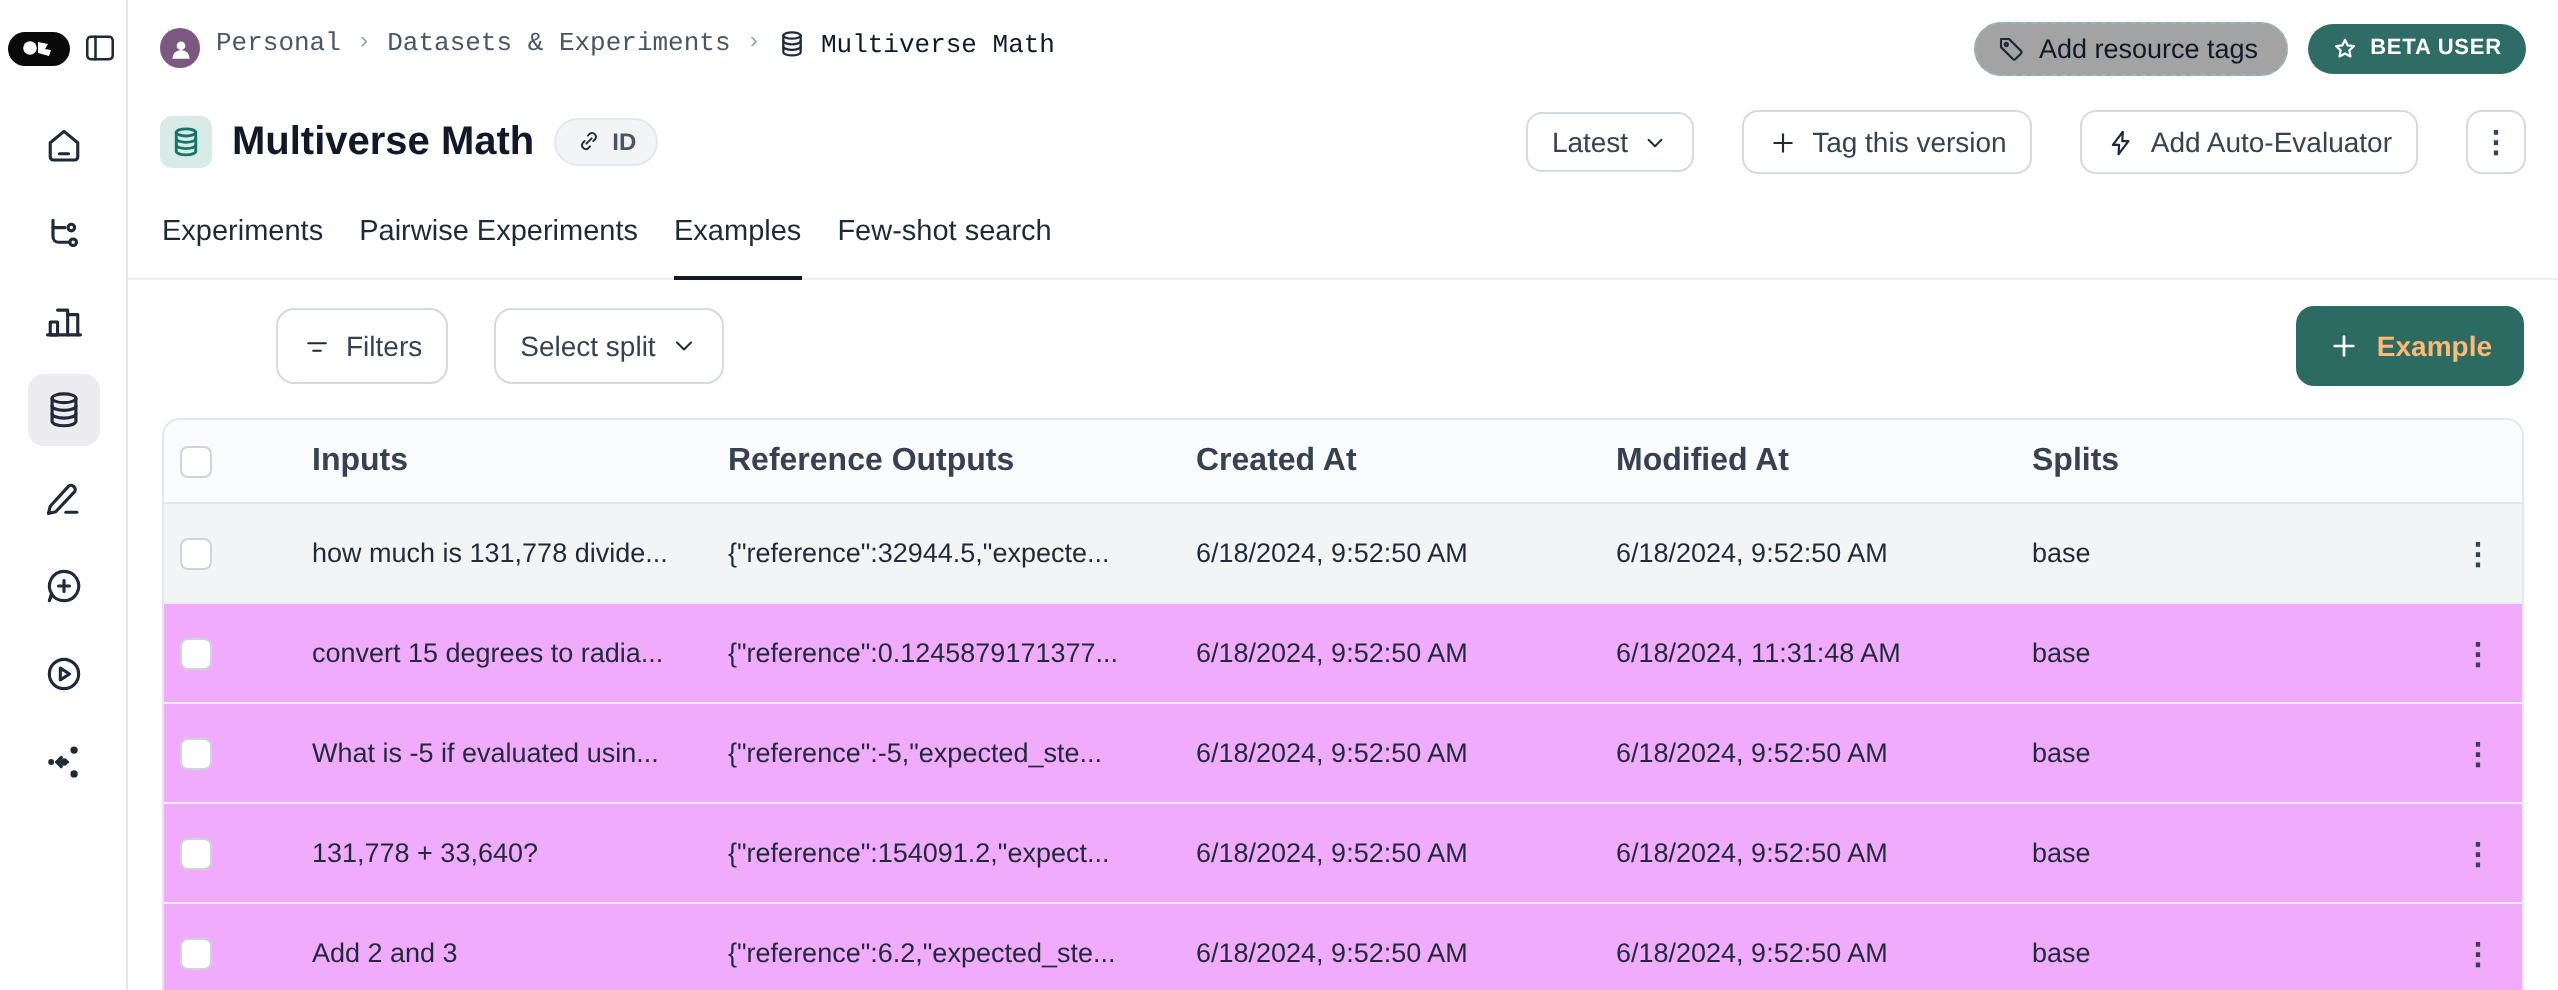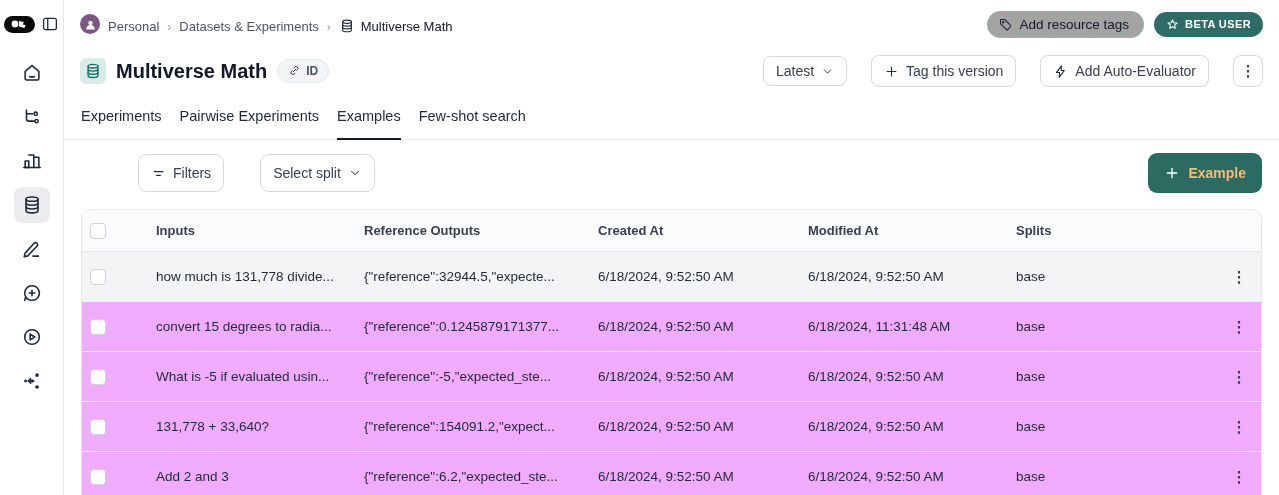--- a/index.html
+++ b/index.html
@@ -18,21 +18,21 @@
     align-items:center; justify-content:center; margin-bottom:8px; cursor:pointer; }
   .nav-btn.active { background:#ececef; }
   .nav-btn svg { width:22px; height:22px; }
   .icon-stroke { fill:none; stroke:#1f2937; stroke-width:1.7; stroke-linecap:round; stroke-linejoin:round; }
 
   
   .main { flex:1; display:flex; flex-direction:column; min-width:0; }
 
   .topbar { height:48px; display:flex; align-items:center; justify-content:space-between;
     padding:0 16px; }
-  .breadcrumb { display:flex; align-items:flex-end; gap:8px; font-size:13px; color:#4b5563; }
+  .breadcrumb { display:flex; align-items:flex-start; gap:8px; font-size:13px; color:#4b5563;font-family:Liberation Mono, monospace; }
   .crumb { cursor:pointer; }
   .crumb-sep { color:#9ca3af; font-size:12px; }
   .avatar { width:20px; height:20px; border-radius:50%; background:#7b5782; display:flex;
     align-items:center; justify-content:center; }
   .crumb-current { display:flex; align-items:center; gap:6px; color:#111827; font-weight:500; }
   .topbar-right { display:flex; align-items:center; gap:10px; }
   .tags-pill { display:flex; align-items:center; gap:7px; background:#a3a3a3;
     border:1.5px dashed #8fbcb3; border-radius:16px; padding:5px 14px 5px 10px;
     font-size:13.5px; color:#111827; cursor:pointer; }
   .beta-badge { display:flex; align-items:center; gap:6px; background:#2f6c66;
@@ -57,34 +57,34 @@
     font-weight:700; color:#374151; letter-spacing:0; }
 
   .tabs { height:46px; display:flex; align-items:stretch; gap:18px; padding:0 17px;
     border-bottom:1px solid #ececee; }
   .tab { display:flex; align-items:center; font-size:14.5px; color:#1f2937;
     cursor:pointer; border-bottom:2px solid transparent; margin-bottom:-1px; }
   .tab.active { font-weight:400; border-bottom-color:#111827; }
 
   .content { padding:13px 17px 0; flex:1; display:flex; flex-direction:column; min-height:0; }
   .filter-row { display:flex; align-items:center; justify-content:space-between; height:40px; }
-  .filter-left { display:flex; align-items:flex-start; gap:20px;padding-left:41px; }
+  .filter-left { display:flex; align-items:flex-start; gap:7px;padding-left:41px; }
   .btn-tall { height:38px; border-radius:9px; }
   .example-btn { background:#2b6b62; border:none; color:#fdba74; font-weight:600;
     height:40px; padding:0 16px; border-radius:9px; display:flex; align-items:center;
     gap:8px; font-size:14px; cursor:pointer; }
 
   
   .table { margin-top:16px; border:1px solid #e5e7eb; border-bottom:none;
     border-radius:9px 9px 0 0; overflow:hidden; flex:1; }
   .trow { display:grid; grid-template-columns:74px 208px 234px 210px 208px 1fr 44px;
     align-items:center; height:50px; border-bottom:1px solid #eceef1; background:#f0abfc; }
   .trow.thead { height:42px; background:#fafbfc; border-bottom:1px solid #e5e7eb; }
   .trow.highlight { background:#f3f4f6; }
-  .th { font-size:13px; font-weight:700; color:#374151; }
+  .th { font-size:16px; font-weight:700; color:#374151; }
   .td { font-size:13.5px; color:#1f2937; white-space:nowrap; overflow:hidden;
     text-overflow:ellipsis; padding-right:14px; }
   .cb-cell { display:flex; justify-content:flex-start; padding-left:8px; }
   .checkbox { width:16px; height:16px; border:1.5px solid #cfd4da; border-radius:4px;
     background:#fff; cursor:pointer; }
   .row-kebab { display:flex; justify-content:center; align-items:center; cursor:pointer;
     color:#374151; font-size:15px; font-weight:700; }
 </style>
 </head>
 <body>

